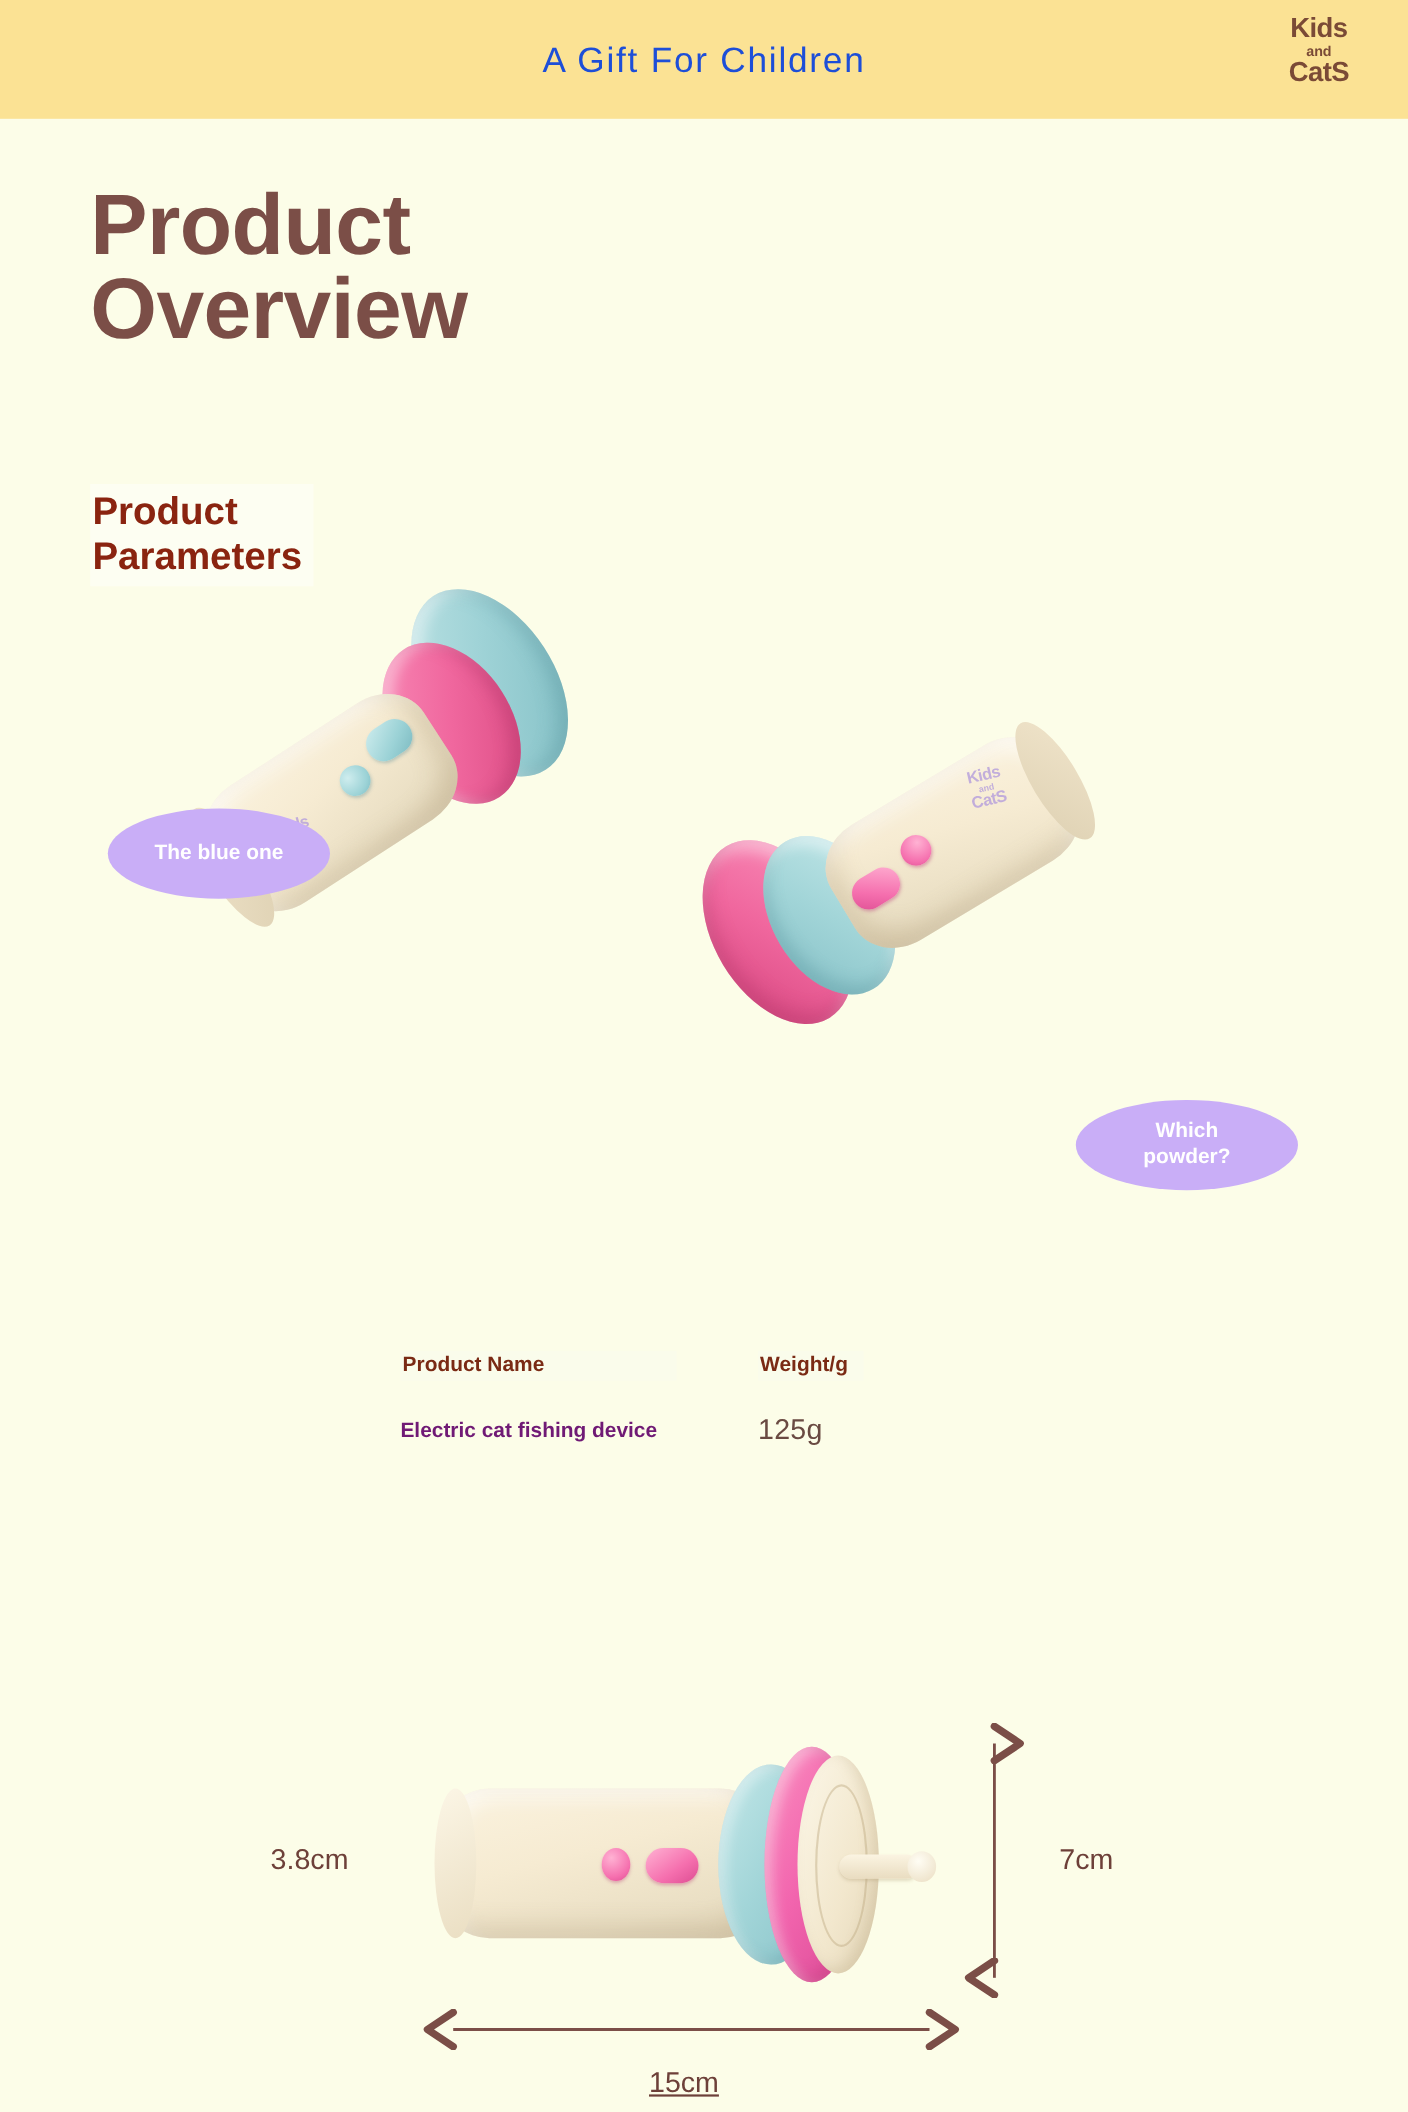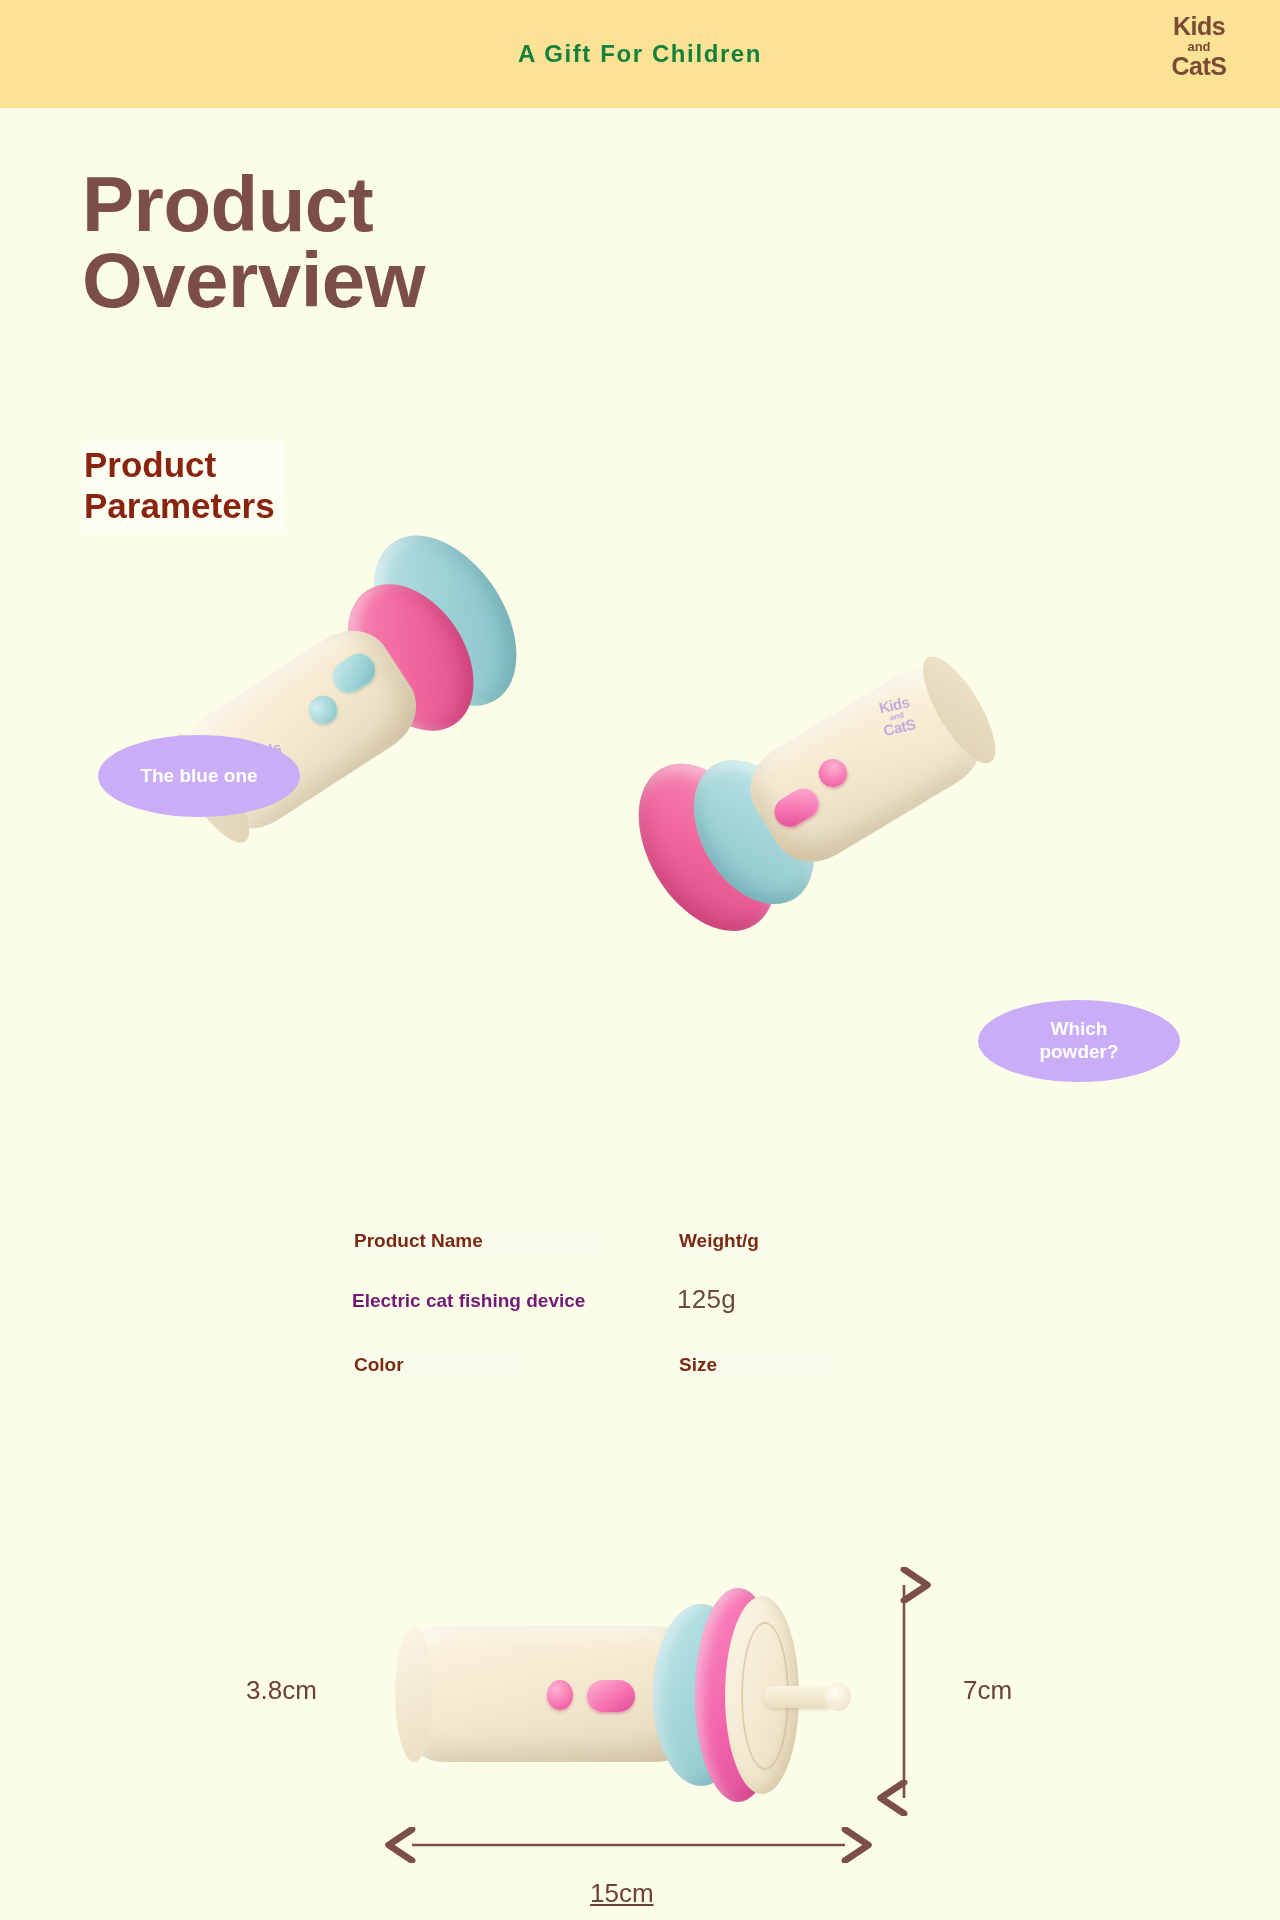--- a/index.html
+++ b/index.html
@@ -17,24 +17,24 @@
   .header {
     position: absolute;
     left: 0; top: 0;
     width: 1280px; height: 108px;
     background: #FBE294;
     display: flex;
     align-items: center;
     justify-content: center;
   }
   .header-title {
-    font-size: 24px;
+    font-size: 32px;
     letter-spacing: 1.6px;
-    color: #15803d;
-    font-weight: 700;
+    color: #1d4ed8;
+    font-weight: 400;
   }
   .brand-logo {
     position: absolute;
     right: 26px;
     top: 14px;
     width: 110px;
     text-align: center;
     line-height: 1;
     color: #7A4A36;
     font-weight: 800;
@@ -129,21 +129,21 @@
     white-space: pre-line;
   }
 
   
   .param-table {
     position: absolute;
     left: 352px; top: 1228px;
     width: 640px;
   }
   .param-row { position: relative; height: 62px; }
-  .cell { position: absolute; top: 0; }
+  .cell { position: absolute; top: 0; margin-left: 12px; }
   .cell.col1 { left: 0; }
   .cell.col2 { left: 325px; }
   .lbl {
     display: inline-block;
     background: #FAFCEB;
     padding: 2px 14px 3px 2px;
     font-size: 19px;
     font-weight: 700;
     color: #7A2A14;
   }
@@ -271,28 +271,20 @@
 
   <div class="param-row">
     <div class="cell col1">
       <span class="val-strong">Electric cat fishing device</span>
     </div>
     <div class="cell col2" style="top:-6px;">
       <span class="val-big">125g</span>
     </div>
   </div>
 
-  <div class="param-row">
-    <div class="cell col1">
-      <span class="lbl wide">Color</span>
-    </div>
-    <div class="cell col2">
-      <span class="lbl wide">Size</span>
-    </div>
-  </div>
 
 </div>
 
 <div class="dim-stage">
 
   <div class="device" style="left:395px; top:40px; width:460px; height:230px;">
 
     <div class="dev-body" style="left:10px; top:46px; width:290px; height:136px; border-radius:40px/34px;"></div>
     <div class="dev-cap-end" style="left:0px; top:46px; width:38px; height:136px;"></div>
 

